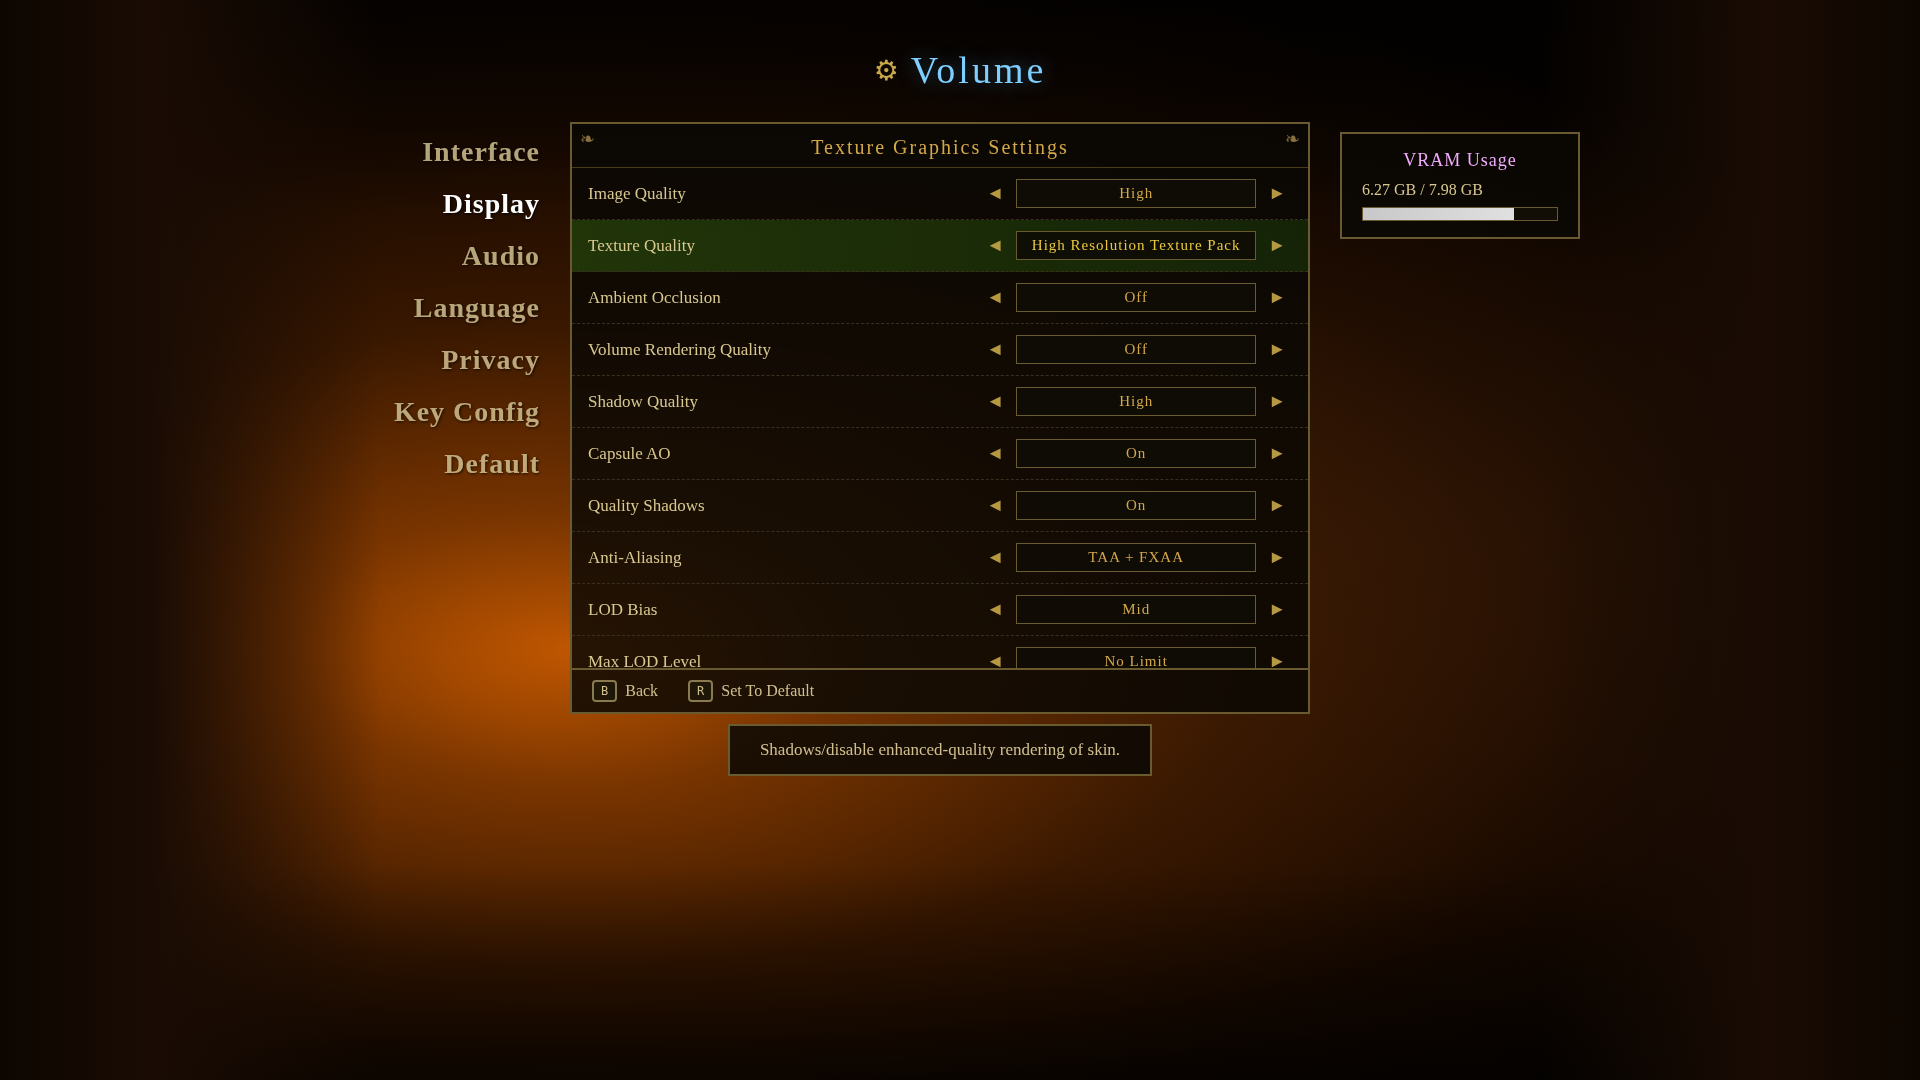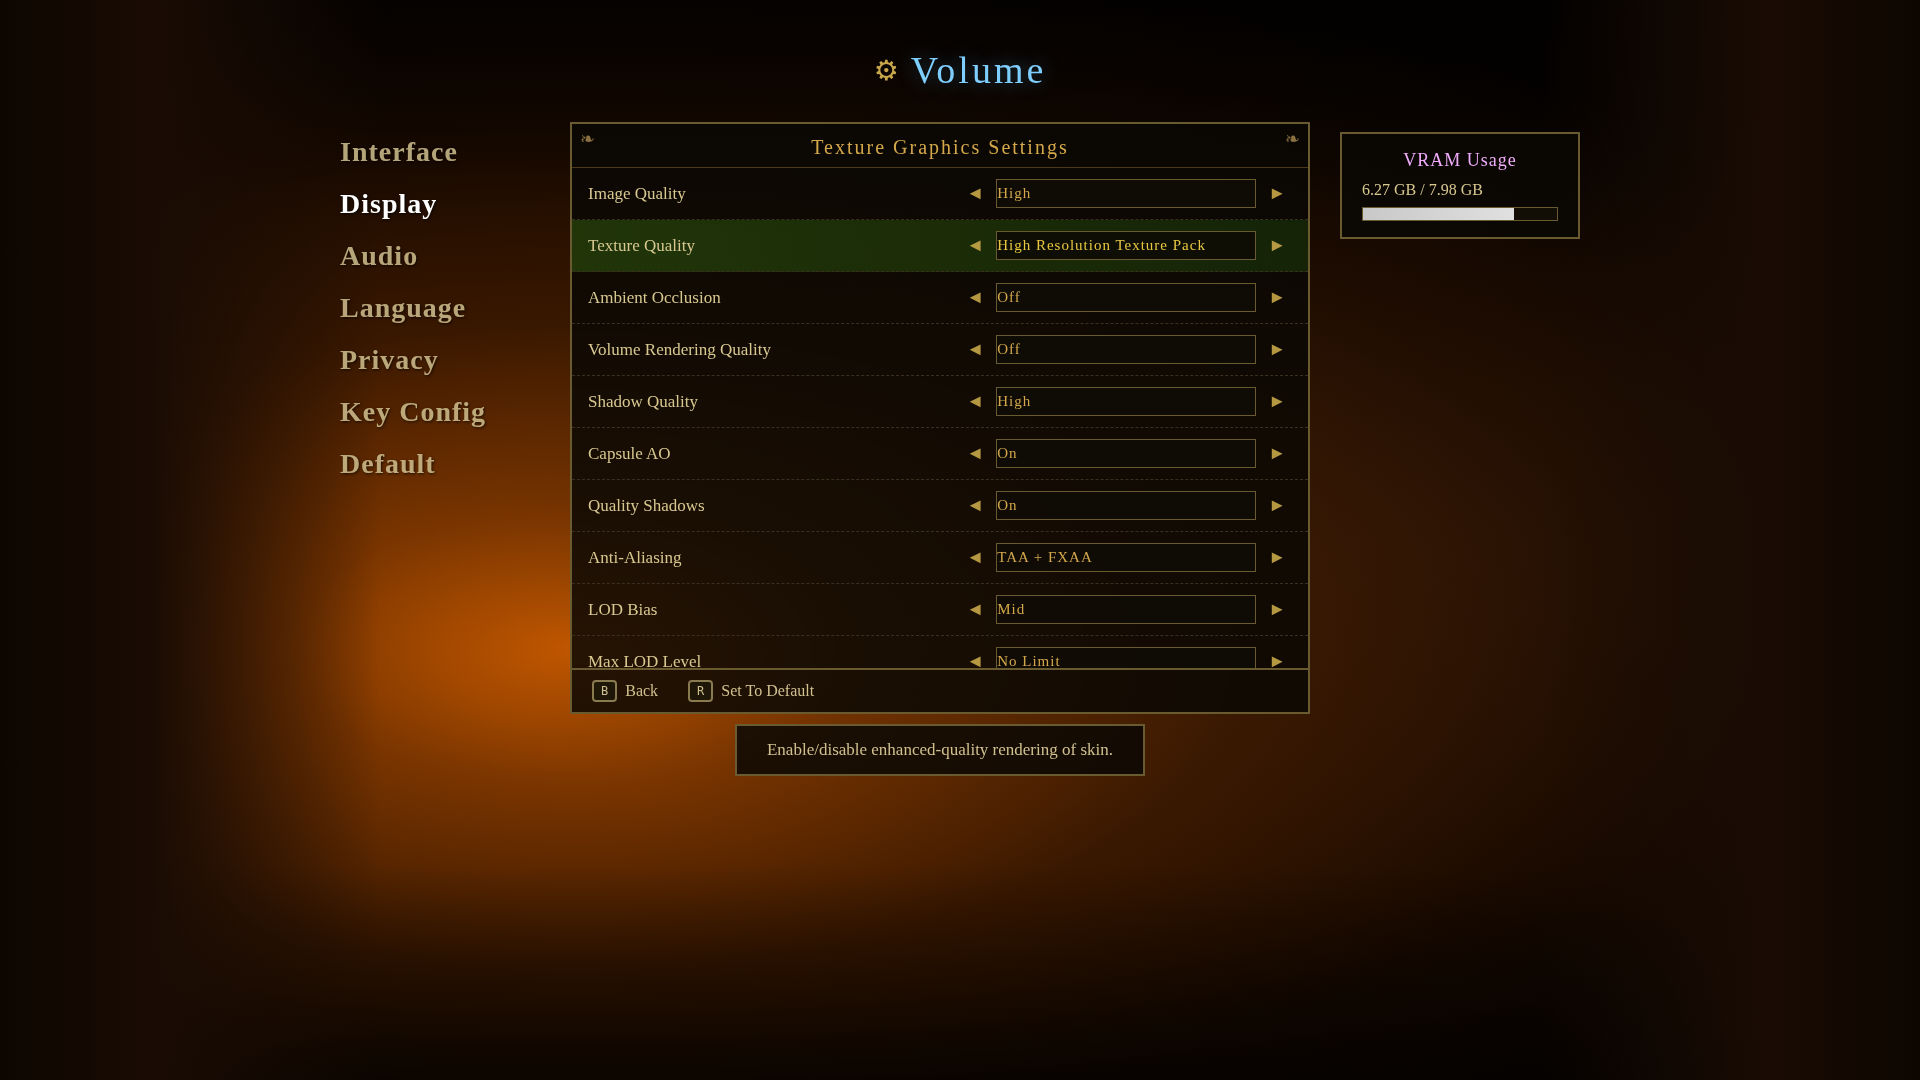--- a/index.html
+++ b/index.html
@@ -107,20 +107,21 @@
     .nav-item {
       font-size: 28px;
       color: #d0c090;
       cursor: pointer;
       padding: 4px 0;
       font-family: 'Georgia', serif;
       font-weight: bold;
       letter-spacing: 1px;
       text-shadow: 1px 1px 3px rgba(0,0,0,0.8);
       opacity: 0.85;
+      text-align: right;
     }
 
     .nav-item.active {
       color: #ffffff;
       opacity: 1;
     }
 
     
     .main-panel {
       flex: 1;
@@ -210,22 +211,23 @@
       padding: 4px 6px;
       opacity: 0.9;
     }
 
     .value-box {
       border: 1px solid #6a5a30;
       background: rgba(15,12,5,0.9);
       color: #d4a84a;
       font-size: 15px;
       font-family: 'Georgia', serif;
+      text-align: center;
       padding: 5px 0;
-      width: 260px;
+      width: 240px;
       letter-spacing: 1px;
     }
 
     .value-box.highlight-yellow {
       color: #e8c840;
     }
 
     
     .bottom-controls {
       border: 2px solid #6a5a30;
@@ -447,21 +449,21 @@
       <div class="bottom-controls">
         <div class="control-btn">
           <span class="btn-icon">B</span>
           <span>Back</span>
         </div>
         <div class="control-btn">
           <span class="btn-icon">R</span>
           <span>Set To Default</span>
         </div>
       </div>
-      <div class="tooltip-box">Enable/disable enhanced-quality rendering of skin.</div>
+      <div class="tooltip-box">Shadows/disable enhanced-quality rendering of skin.</div>
     </div>
 
     <div class="vram-panel">
       <div class="vram-box">
         <div class="vram-title">VRAM Usage</div>
         <div class="vram-values">
           <span>6.27 GB</span>
           <span>/</span>
           <span>7.98 GB</span>
         </div>

